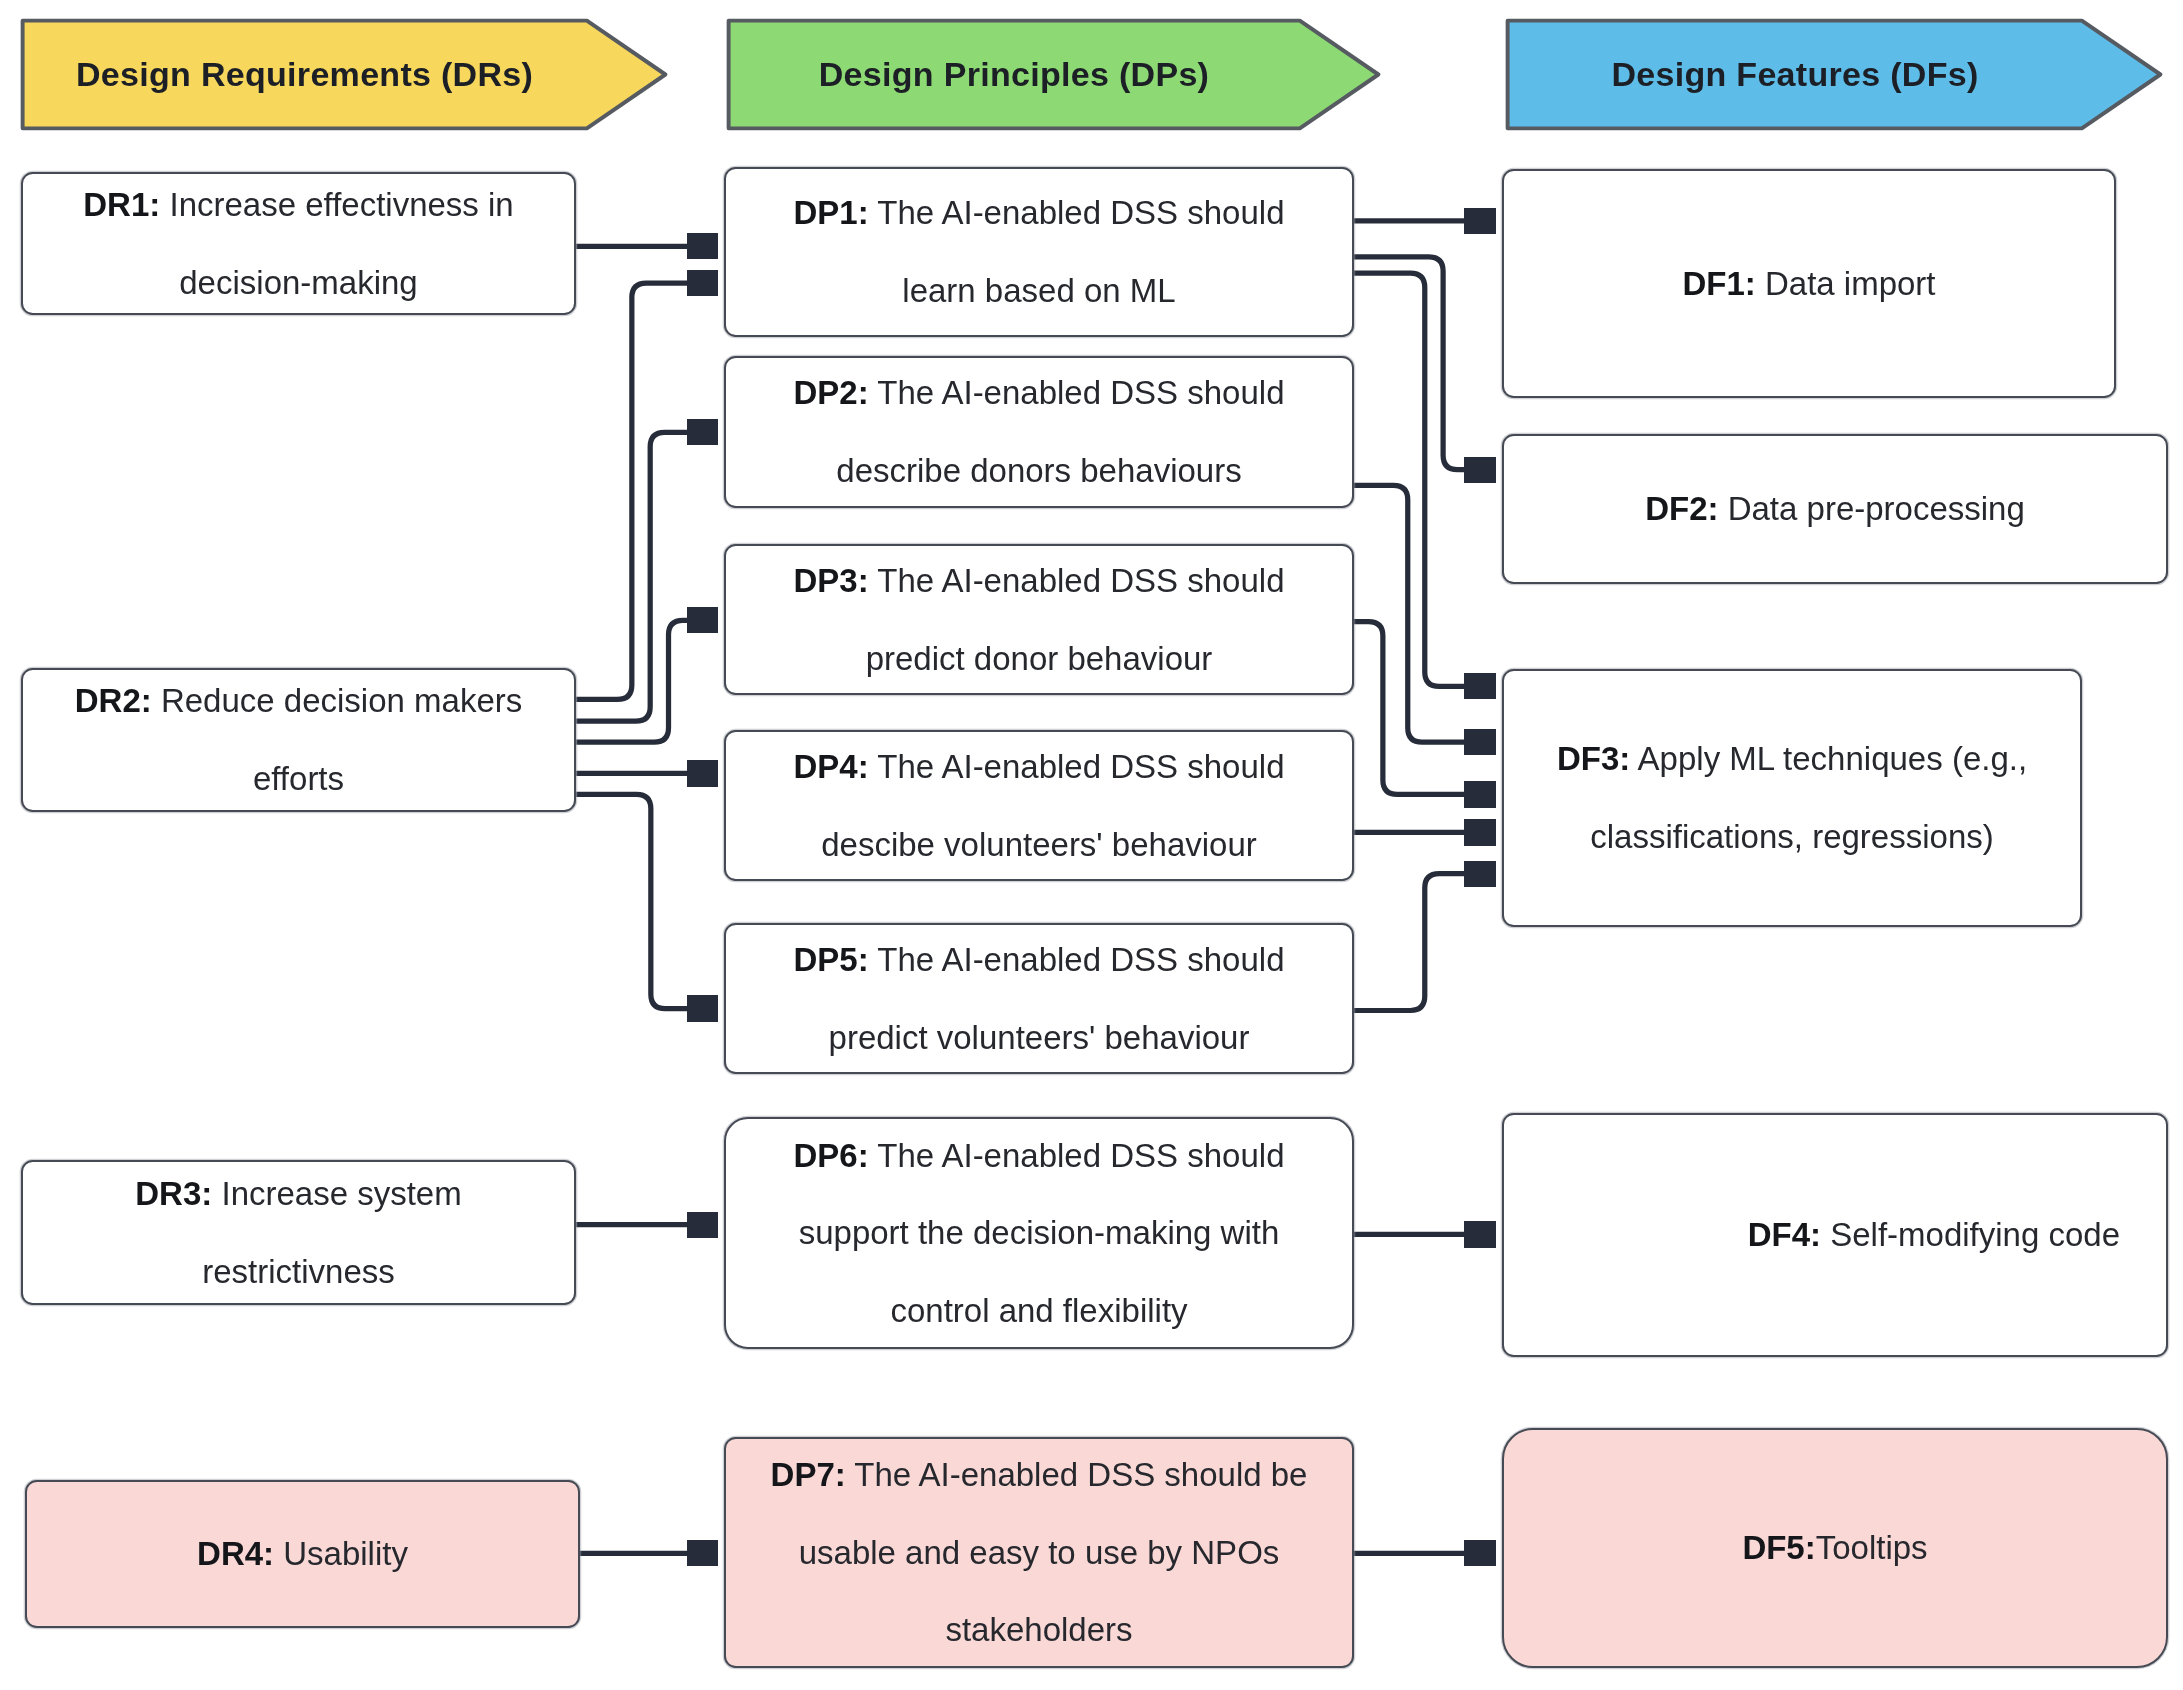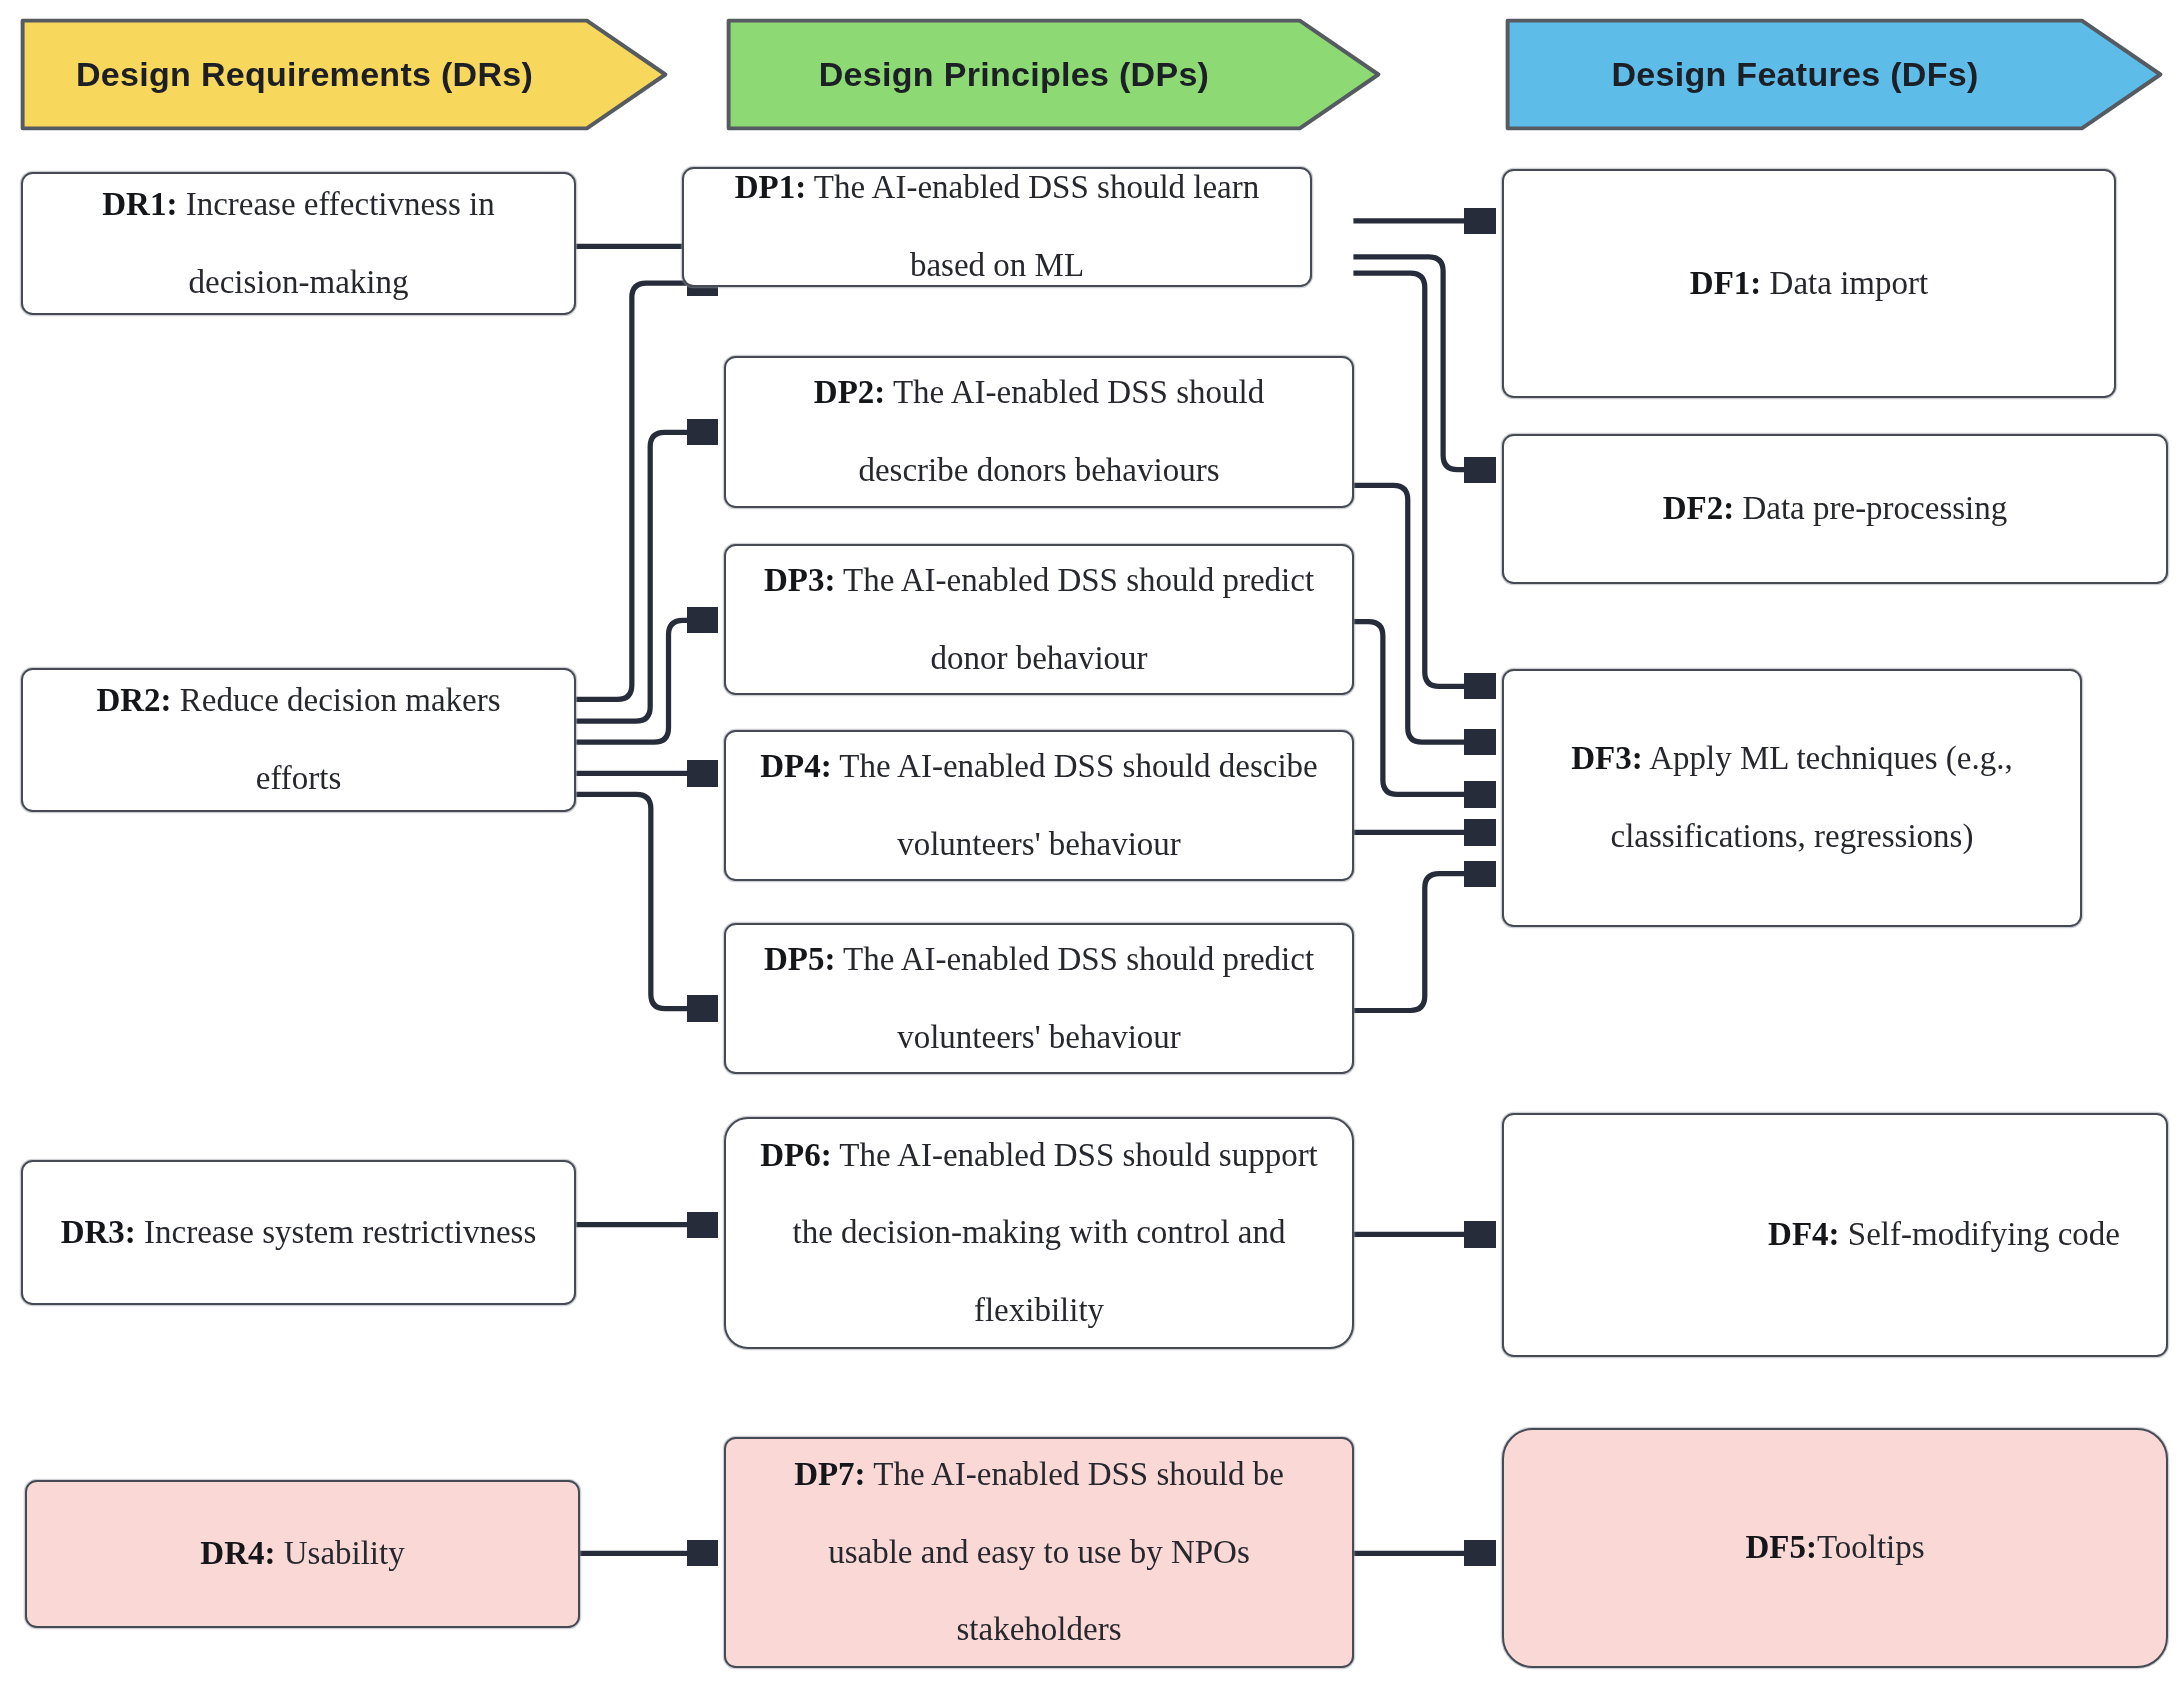--- a/index.html
+++ b/index.html
@@ -16,21 +16,21 @@
   .banner .banner-label{
     position:absolute;left:0;top:0;height:100%;display:flex;align-items:center;justify-content:center;
     font-size:34px;font-weight:bold;color:#1c2026;letter-spacing:0.3px;
   }
 
   
   .node{
     position:absolute;background:#ffffff;border:2px solid #454a54;border-radius:11.8px;
     box-shadow:0 0 0 1.3px rgba(148,153,161,0.45);
     display:flex;align-items:center;justify-content:center;text-align:center;
-    font-size:33px;line-height:2.35;color:#26282e;box-sizing:border-box;font-family:Liberation Serif, serif;
+    font-size:33px;line-height:2.35;color:#26282e;box-sizing:border-box;
   }
   .node b{color:#14161a;}
   .node.pink{background:#f9d8d6;}
   .col-dr{padding:0 36px;}
   .col-dp{padding:0 33px;}
   .col-df{padding:0 46px;}
 </style>
 </head>
 <body>
 
@@ -88,21 +88,21 @@
   <div class="node col-dr" style="left:21px;top:668px;width:555px;height:144px;">
     <div><b>DR2:</b><span> Reduce decision makers efforts</span></div>
   </div>
   <div class="node col-dr" style="left:21px;top:1160px;width:555px;height:145px;">
     <div><b>DR3:</b><span> Increase system restrictivness</span></div>
   </div>
   <div class="node col-dr pink" style="left:25px;top:1480px;width:555px;height:148px;">
     <div><b>DR4:</b><span> Usability</span></div>
   </div>
 
-  <div class="node col-dp" style="left:682px;top:167px;width:630px;height:120px;">
+  <div class="node col-dp" style="left:724px;top:167px;width:630px;height:170px;">
     <div><b>DP1:</b><span> The AI-enabled DSS should learn based on ML</span></div>
   </div>
   <div class="node col-dp" style="left:724px;top:356px;width:630px;height:152px;">
     <div><b>DP2:</b><span> The AI-enabled DSS should describe donors behaviours</span></div>
   </div>
   <div class="node col-dp" style="left:724px;top:544px;width:630px;height:151px;">
     <div><b>DP3:</b><span> The AI-enabled DSS should predict donor behaviour</span></div>
   </div>
   <div class="node col-dp" style="left:724px;top:730px;width:630px;height:151px;">
     <div><b>DP4:</b><span> The AI-enabled DSS should descibe volunteers' behaviour</span></div>

